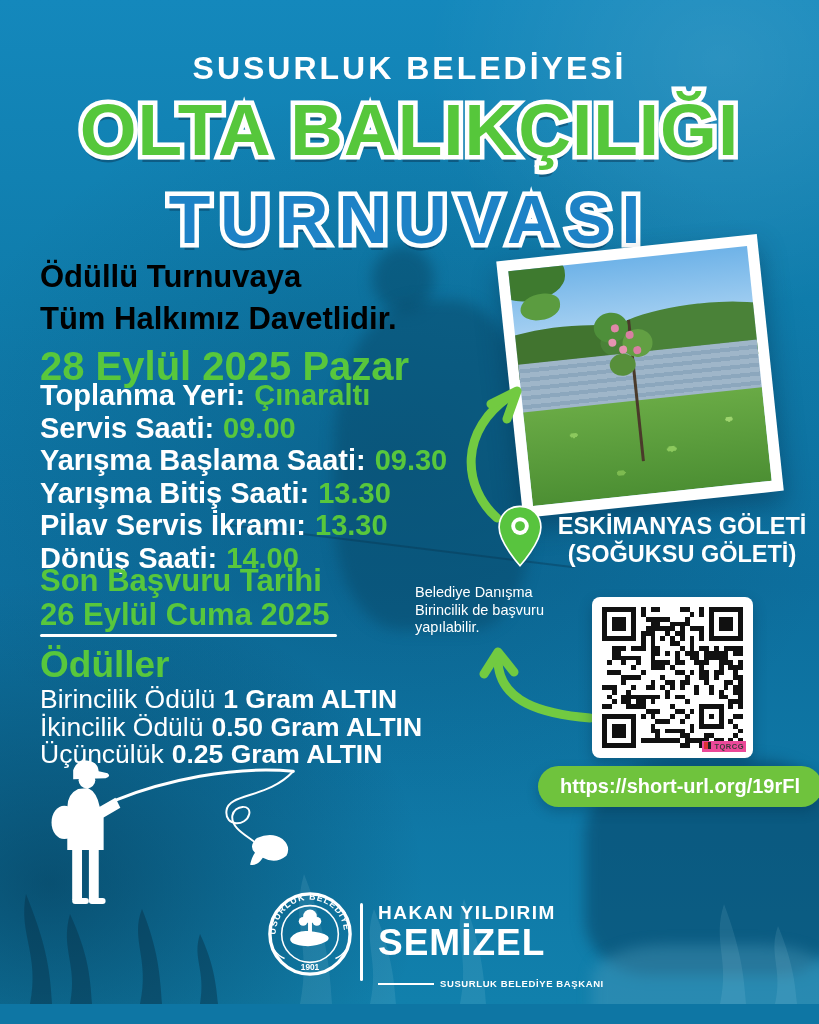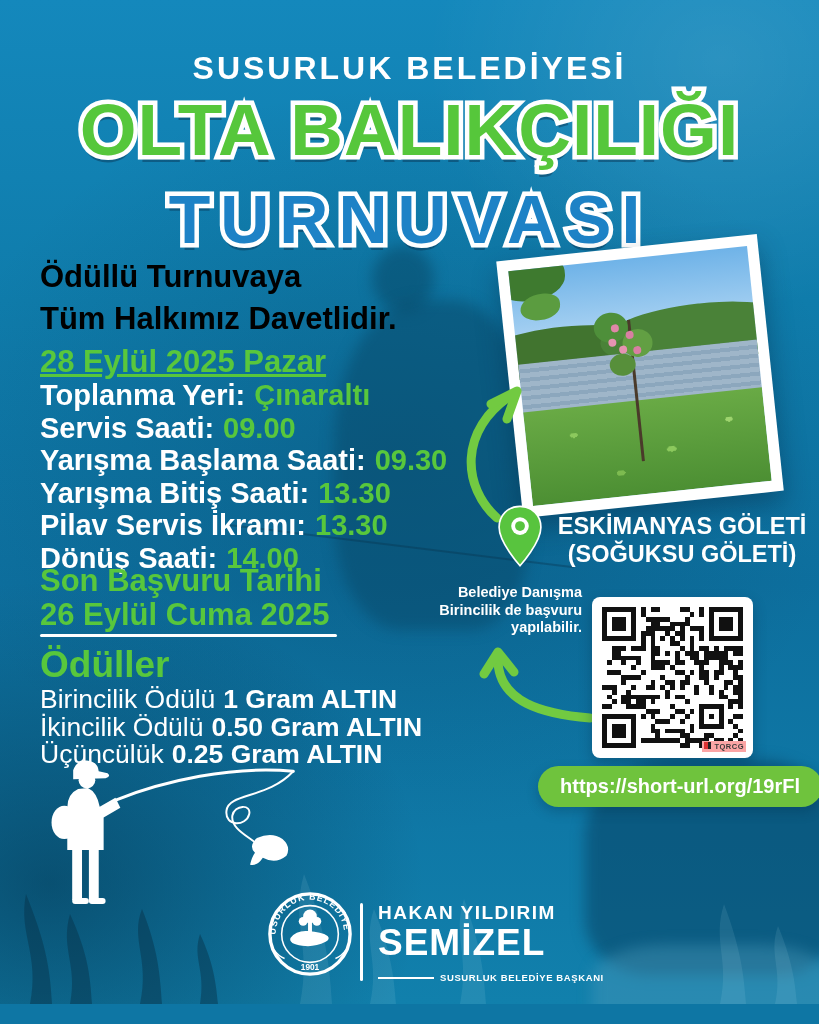--- a/index.html
+++ b/index.html
@@ -25,21 +25,21 @@
   .ol span{display:block;}
   .ol .stk{position:absolute;left:0;right:0;top:0;color:#fff;
     -webkit-text-stroke:9px #fff;
     text-shadow:0 7px 0 rgba(8,48,80,.45);}
   .ol .fil{position:relative;}
   .t-green{top:88px;font-size:73px;letter-spacing:1px;}
   .t-green .fil{color:#56c73b;}
   .t-blue{top:180px;font-size:68px;letter-spacing:10px;}
   .t-blue .fil{color:#1d82c6;}
   .invite{position:absolute;left:40px;top:256px;font-size:31px;font-weight:800;line-height:42px;white-space:nowrap;}
-  .gdate{position:absolute;left:40px;top:344px;font-size:31px;font-weight:800;color:#58c73c;white-space:nowrap;text-decoration:underline;}
+  .gdate{position:absolute;left:40px;top:344px;font-size:40px;font-weight:800;color:#58c73c;white-space:nowrap;}
   .sched{position:absolute;left:40px;top:379px;}
   .srow{font-size:29px;line-height:32.6px;white-space:nowrap;color:#fff;font-weight:600;}
   .srow .val{color:#58c73c;margin-left:9px;text-align:center;}
   .deadline{position:absolute;left:40px;top:564px;font-size:31px;font-weight:800;line-height:34px;color:#58c73c;white-space:nowrap;}
   .divider{position:absolute;left:40px;top:634px;width:297px;height:3px;background:#fff;border-radius:2px;}
   .prizes-title{position:absolute;left:40px;top:644px;font-size:37px;font-weight:800;color:#58c73c;}
   .prizes{position:absolute;left:40px;top:686px;}
   .prow{font-size:26.5px;line-height:27.5px;white-space:nowrap;color:#fff;font-weight:500;}
   .prow .pval{font-weight:800;margin-left:8px;}
   
@@ -67,40 +67,40 @@
     box-shadow:14px 8px 0 #d97fa2, 6px 22px 0 #e693b1, 20px 24px 0 #d97fa2, -4px 14px 0 #e693b1;}
   .cleaf{position:absolute;border-radius:60% 40% 55% 45%;background:#3e7a2f;}
   .cleaf.c1{left:-14px;top:-12px;width:70px;height:44px;}
   .cleaf.c2{left:8px;top:26px;width:40px;height:26px;background:#5b9c40;}
   
   .arrow-svg{position:absolute;overflow:visible;}
   .pin-svg{position:absolute;left:498px;top:504px;}
   .loc{position:absolute;left:552px;top:512px;width:260px;text-align:center;color:#fff;
     font-size:23.5px;font-weight:700;line-height:28px;white-space:nowrap;}
   
-  .qr-note{position:absolute;left:397px;top:584px;width:185px;text-align:right;color:#fff;
-    font-size:14.5px;font-weight:700;line-height:17.5px;}
+  .qr-note{position:absolute;left:415px;top:584px;width:185px;text-align:left;color:#fff;
+    font-size:14.5px;font-weight:400;line-height:17.5px;}
   .qr-card{position:absolute;left:592px;top:597px;width:161px;height:161px;background:#fff;border-radius:8px;
     box-shadow:0 6px 14px rgba(4,38,62,.3);}
   .qr-inner{position:absolute;left:10px;top:10px;}
   .qr-brand{position:absolute;right:7px;bottom:6px;display:flex;align-items:flex-start;gap:3px;
-    font-size:7.5px;font-weight:700;color:#3a3a3a;letter-spacing:.5px;background:#fca5a5;padding:1px 2px;}
+    font-size:7.5px;font-weight:700;color:#3a3a3a;letter-spacing:.5px;background:#ec4899;padding:1px 2px;}
   .qr-brand .mini{width:7px;height:7px;background:
      linear-gradient(90deg,#d33 0 50%,#222 50% 100%);}
   .url-pill{position:absolute;left:538px;top:766px;height:41px;padding:0 22px;border-radius:21px;
     background:#6fc33d;color:#fff;font-size:20px;font-weight:600;display:flex;align-items:center;
     white-space:nowrap;box-shadow:0 5px 12px rgba(4,38,62,.25);}
   
   .fisher-svg{position:absolute;left:26px;top:752px;}
   .seal-svg{position:absolute;left:266px;top:890px;}
   .foot-div{position:absolute;left:360px;top:903px;width:2.5px;height:78px;background:#fff;border-radius:2px;}
   .mayor{position:absolute;left:378px;top:902px;color:#fff;}
   .mayor .first{font-size:19px;font-weight:800;letter-spacing:1.5px;white-space:nowrap;}
   .mayor .last{font-size:37px;font-weight:800;letter-spacing:1px;line-height:38px;margin-top:0px;white-space:nowrap;}
-  .mayor .trow{display:flex;align-items:center;gap:6px;margin-top:10px;}
+  .mayor .trow{display:flex;align-items:center;gap:6px;margin-top:16px;}
   .mayor .tline{width:56px;height:2px;background:#fff;}
   .mayor .ttl{font-size:9.5px;font-weight:700;letter-spacing:.6px;white-space:nowrap;}
 </style>
 </head>
 <body>
 
 <div class="poster">
 
   <div class="fig fig-head"></div>
   <div class="fig fig-body"></div>

